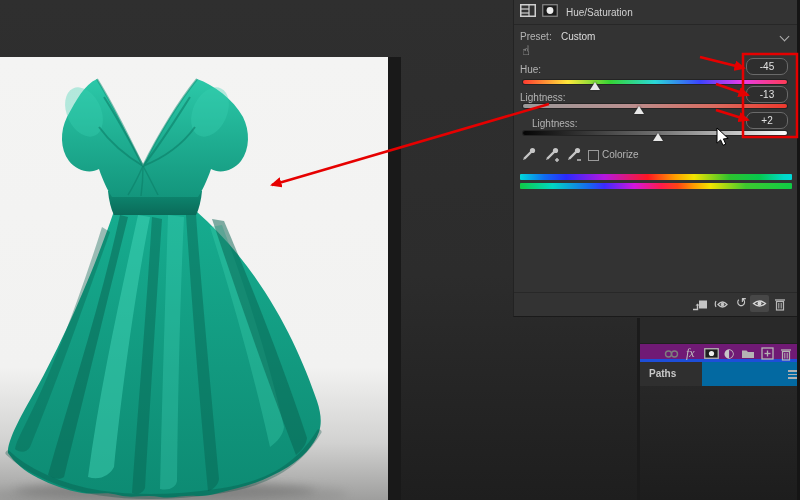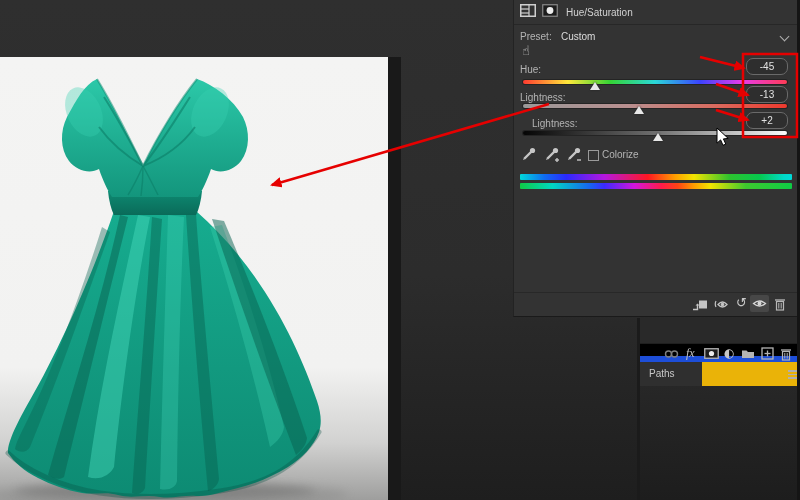--- a/index.html
+++ b/index.html
@@ -28,23 +28,23 @@
   .chev{width:6px;height:6px;border-right:1.5px solid #b0b0b0;border-bottom:1.5px solid #b0b0b0;
         transform:rotate(45deg);}
   .dd{background:#3d3d3d;border:1px solid #4e4e4e;border-radius:2px;box-sizing:border-box;}
   .checkbox{width:9px;height:9px;border:1px solid #9a9a9a;background:transparent;}
   .glyph{color:#c6c6c6;font-family:"DejaVu Sans",sans-serif;line-height:1;}
   .footerbar{left:0;top:292px;width:284px;height:24px;border-top:1px solid #282828;}
   .eyebtn{background:#474747;border-radius:2px;}
   
   #br{left:637px;top:318px;width:163px;height:182px;background:#292929;
       border-left:3px solid #1b1b1b;box-sizing:border-box;}
-  #br .iconbar{left:0;top:25px;width:160px;height:19px;background:#000000;
-      border-top:1px solid #1f1f1f;border-bottom:6px solid #1d4ed8;box-sizing:border-box;}
-  #br .pathsrow{left:0;top:44px;width:160px;height:24px;background:#eab308;}
+  #br .iconbar{left:0;top:25px;width:160px;height:19px;background:#701a75;
+      border-top:1px solid #1f1f1f;border-bottom:3px solid #1d4ed8;box-sizing:border-box;}
+  #br .pathsrow{left:0;top:44px;width:160px;height:24px;background:#0369a1;font-weight:bold;}
   #br .pathstab{left:0;top:0;width:62px;height:24px;background:#2f2f2f;}
   #br .content{left:0;top:68px;width:160px;height:114px;
       background:linear-gradient(180deg,#272727,#1d1d1d);}
   .fx{font-family:"Liberation Serif","DejaVu Serif",serif;font-style:italic;
       font-size:12px;color:#c0c0c0;}
   .hline{height:1.5px;background:#b0b0b0;width:9px;margin-bottom:2px;}
   svg{display:block;}
   #overlay{left:0;top:0;pointer-events:none;}
 </style>
 </head>

